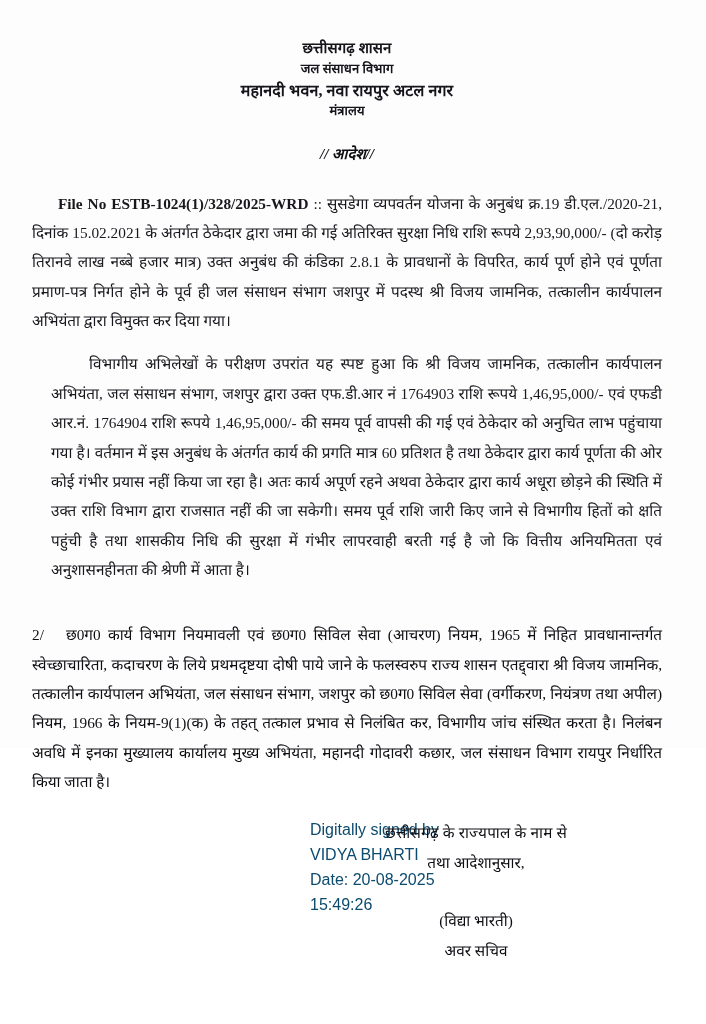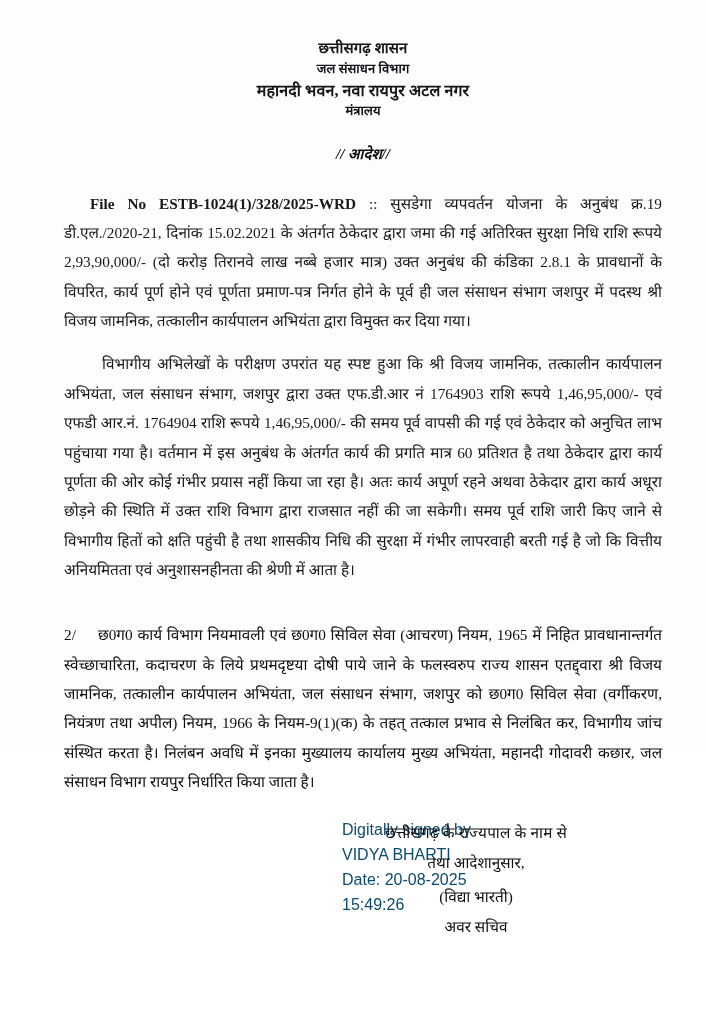--- a/index.html
+++ b/index.html
@@ -12,21 +12,21 @@
     height: 1024px;
     overflow: hidden;
     font-family: "Liberation Serif", "DejaVu Serif", serif;
     color: #0d0d12;
   }
   .page {
     position: relative;
     width: 706px;
     height: 748px;
     box-sizing: border-box;
-    padding: 38px 44px 20px 64px;
+    padding: 38px 44px 20px 32px;
     background: #fdfdfd;
   }
 
   
   .header {
     text-align: center;
     line-height: 1.45;
   }
   .header .line {
     font-size: 13px;
@@ -63,21 +63,21 @@
     text-justify: inter-word;
     color: #17171d;
   }
   .para.first {
     margin-top: 26px;
   }
   .para.first .indent { display: inline-block; width: 26px; }
   .para .file-no {
     font-weight: 700;
   }
-  .para.indent-para { text-indent: 38px; }
+  .para.indent-para { text-indent: 38px; margin-left: 19px; }
 
   .numbered {
     margin-top: 36px;
     font-size: 15.3px;
     line-height: 1.92;
     text-align: justify;
     position: relative;
     padding-left: 0;
   }
   .numbered .num {
@@ -105,21 +105,21 @@
   .auth {
     position: absolute;
     right: 36px;
     top: 0;
     text-align: center;
     font-size: 15.3px;
     line-height: 1.95;
     width: 300px;
   }
   .auth .l1 { letter-spacing: .2px; }
-  .auth .name { margin-top: 4px; }
+  .auth .name { margin-top: 28px; }
   .auth .post { }
 </style>
 </head>
 <body>
 
 <div class="page">
 
   <div class="header">
     <div class="line l1">छत्तीसगढ़ शासन</div>
     <div class="line l2">जल संसाधन विभाग</div>

